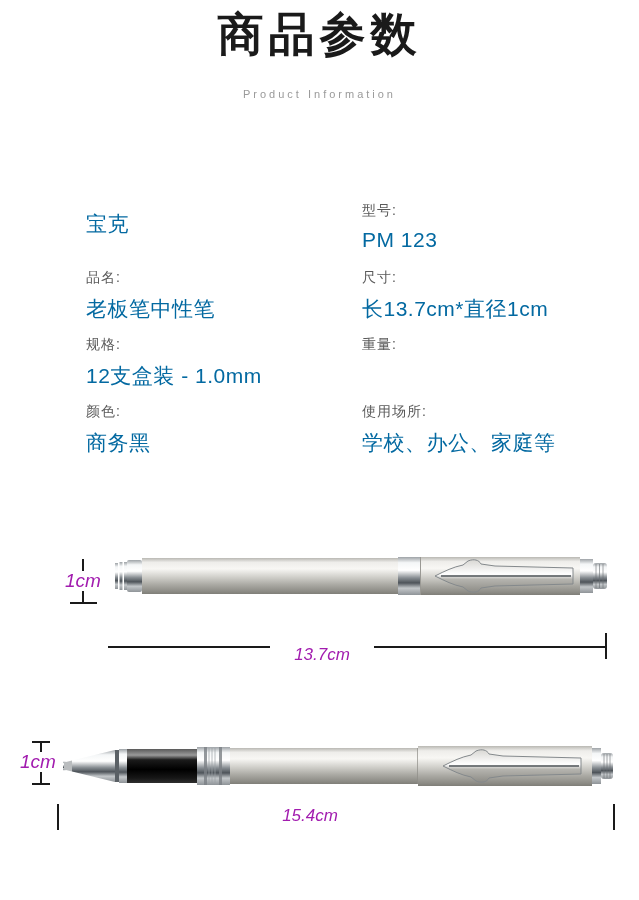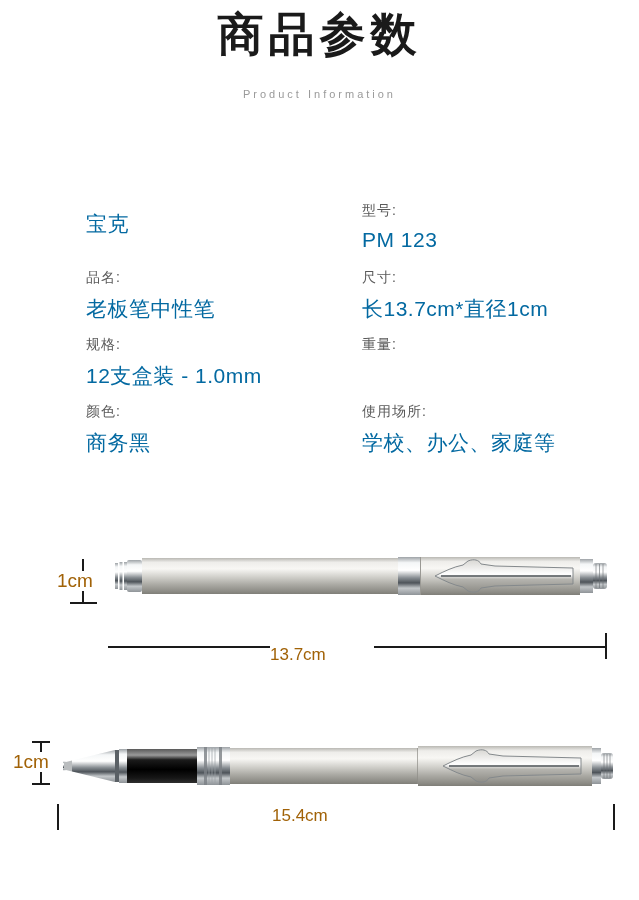--- a/index.html
+++ b/index.html
@@ -24,22 +24,23 @@
   .spec-label{font-size:14px;color:#5a5a5a;letter-spacing:1px;}
   .spec-value{font-size:21px;color:#0369a1;margin-top:8px;letter-spacing:0.5px;}
   
   .penwrap{position:absolute;}
   .pen1{left:113px;top:554px;width:496px;height:44px;}
   .pen2{left:58px;top:742px;width:558px;height:48px;}
   svg{display:block;}
   
   .dline{position:absolute;background:#1a1a1a;}
   .dtext{
-    position:absolute;background:#ffffff;color:#a16207;text-align:left;z-index:5;
+    position:absolute;background:#ffffff;color:#a21caf;text-align:center;z-index:5;
     font-family:"Liberation Sans","DejaVu Sans",sans-serif;
+    font-style:italic;
   }
   .dtext.small{font-size:19px;line-height:20px;}
   .dtext.long{font-size:17px;line-height:22px;}
 </style>
 </head>
 <body>
 
 <div class="canvas">
 
   <div class="title">商品参数</div>
@@ -182,16 +183,16 @@
   <div>
     <div class="dline" style="left:32px;top:741px;width:18px;height:2px;"></div>
     <div class="dline" style="left:40px;top:741px;width:2px;height:44px;"></div>
     <div class="dline" style="left:32px;top:783px;width:18px;height:2px;"></div>
     <div class="dtext small" style="left:13px;top:752px;width:50px;">1cm</div>
   </div>
 
   <div>
     <div class="dline" style="left:57px;top:804px;width:2px;height:26px;"></div>
     <div class="dline" style="left:613px;top:804px;width:2px;height:26px;"></div>
-    <div class="dtext long" style="left:272px;top:805px;width:104px;">15.4cm</div>
+    <div class="dtext long" style="left:258px;top:805px;width:104px;">15.4cm</div>
   </div>
 
 </div>
 
 </body></html>

